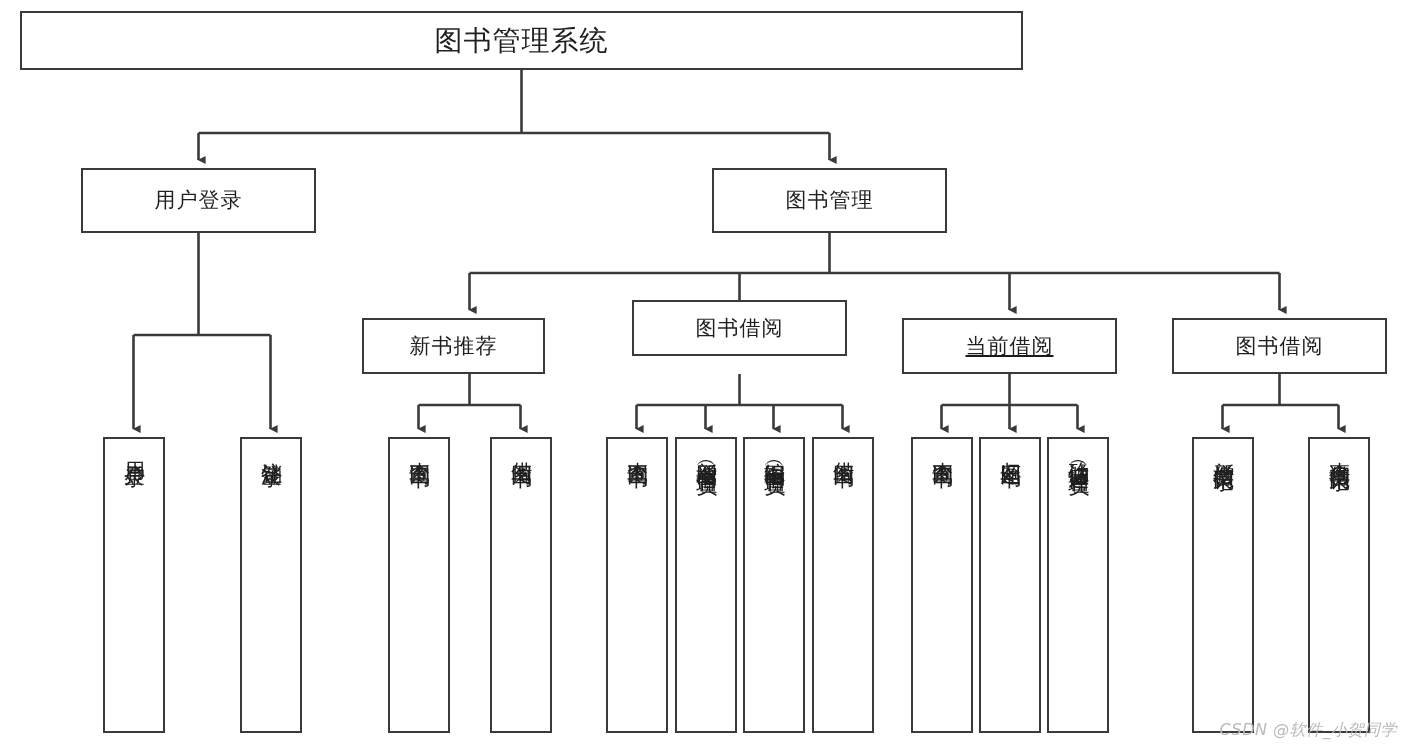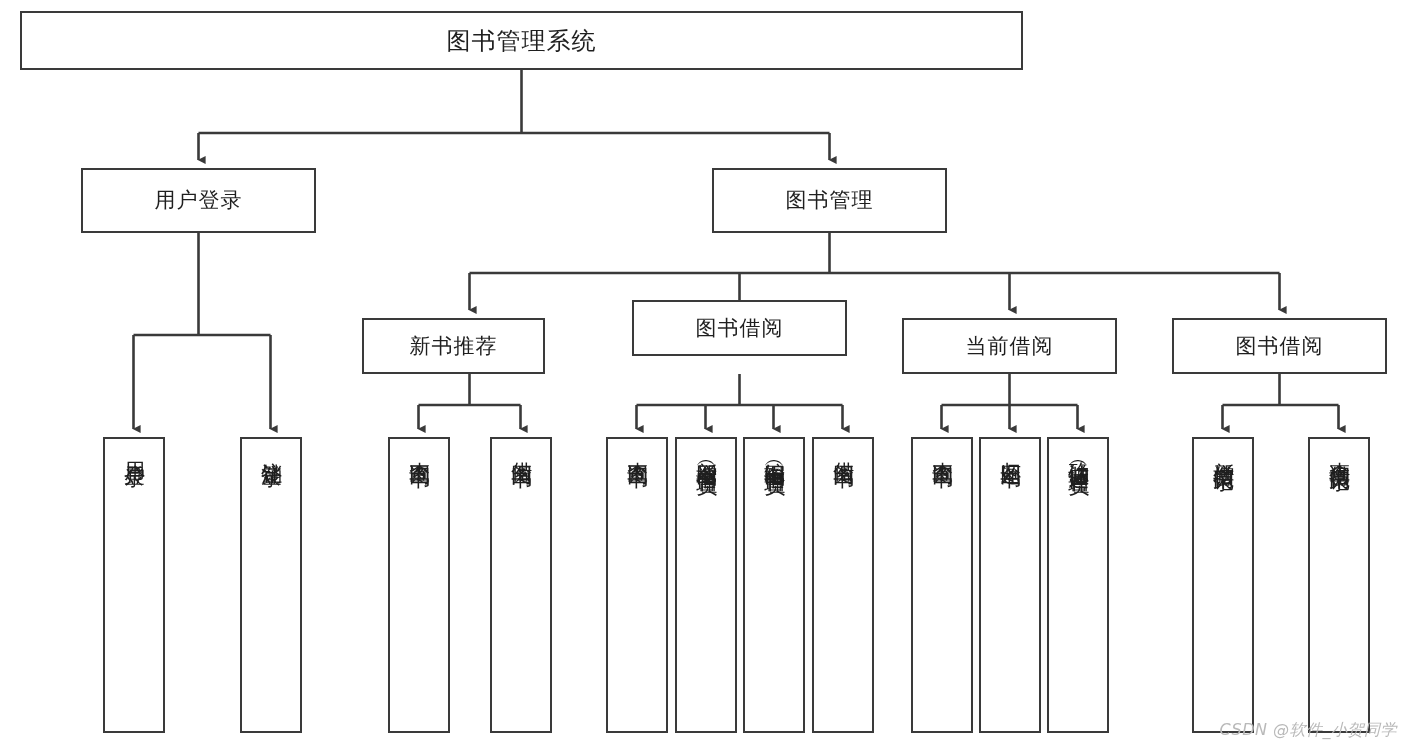--- a/index.html
+++ b/index.html
@@ -37,21 +37,21 @@
     justify-content: center;
     z-index: 2;
   }
   .node .label {
     font-size: 21px;
     line-height: 1.25;
     letter-spacing: 1px;
     color: #1f1f1f;
     white-space: nowrap;
   }
-  .node.root .label { font-size: 24px; font-family: Liberation Serif, serif; }
+  .node.root .label { font-size: 28px; font-family: Liberation Serif, serif; }
   .node.branch .label { font-size: 21px; }
 
   .node.leaf {
     align-items: flex-start;
     justify-content: center;
     padding-top: 6px;
   }
   .node.leaf .label {
     writing-mode: vertical-rl;
     text-orientation: upright;
@@ -137,21 +137,21 @@
   <div class="node branch" style="left:712px; top:168px; width:235px; height:65px;">
     <span class="label">图书管理</span>
   </div>
 
   <div class="node branch" style="left:362px; top:318px; width:183px; height:56px;">
     <span class="label">新书推荐</span>
   </div>
   <div class="node branch" style="left:632px; top:300px; width:215px; height:56px;">
     <span class="label">图书借阅</span>
   </div>
-  <div class="node branch" style="left:902px; top:318px; width:215px; height:56px;">
+  <div class="node branch" style="left:902px; top:318px; width:215px; height:56px;text-decoration:underline;">
     <span class="label">当前借阅</span>
   </div>
   <div class="node branch" style="left:1172px; top:318px; width:215px; height:56px;">
     <span class="label">图书借阅</span>
   </div>
 
   <div class="node leaf" style="left:103px; top:437px; width:62px; height:296px;">
     <span class="label">用户登录</span>
   </div>
   <div class="node leaf" style="left:240px; top:437px; width:62px; height:296px;">

